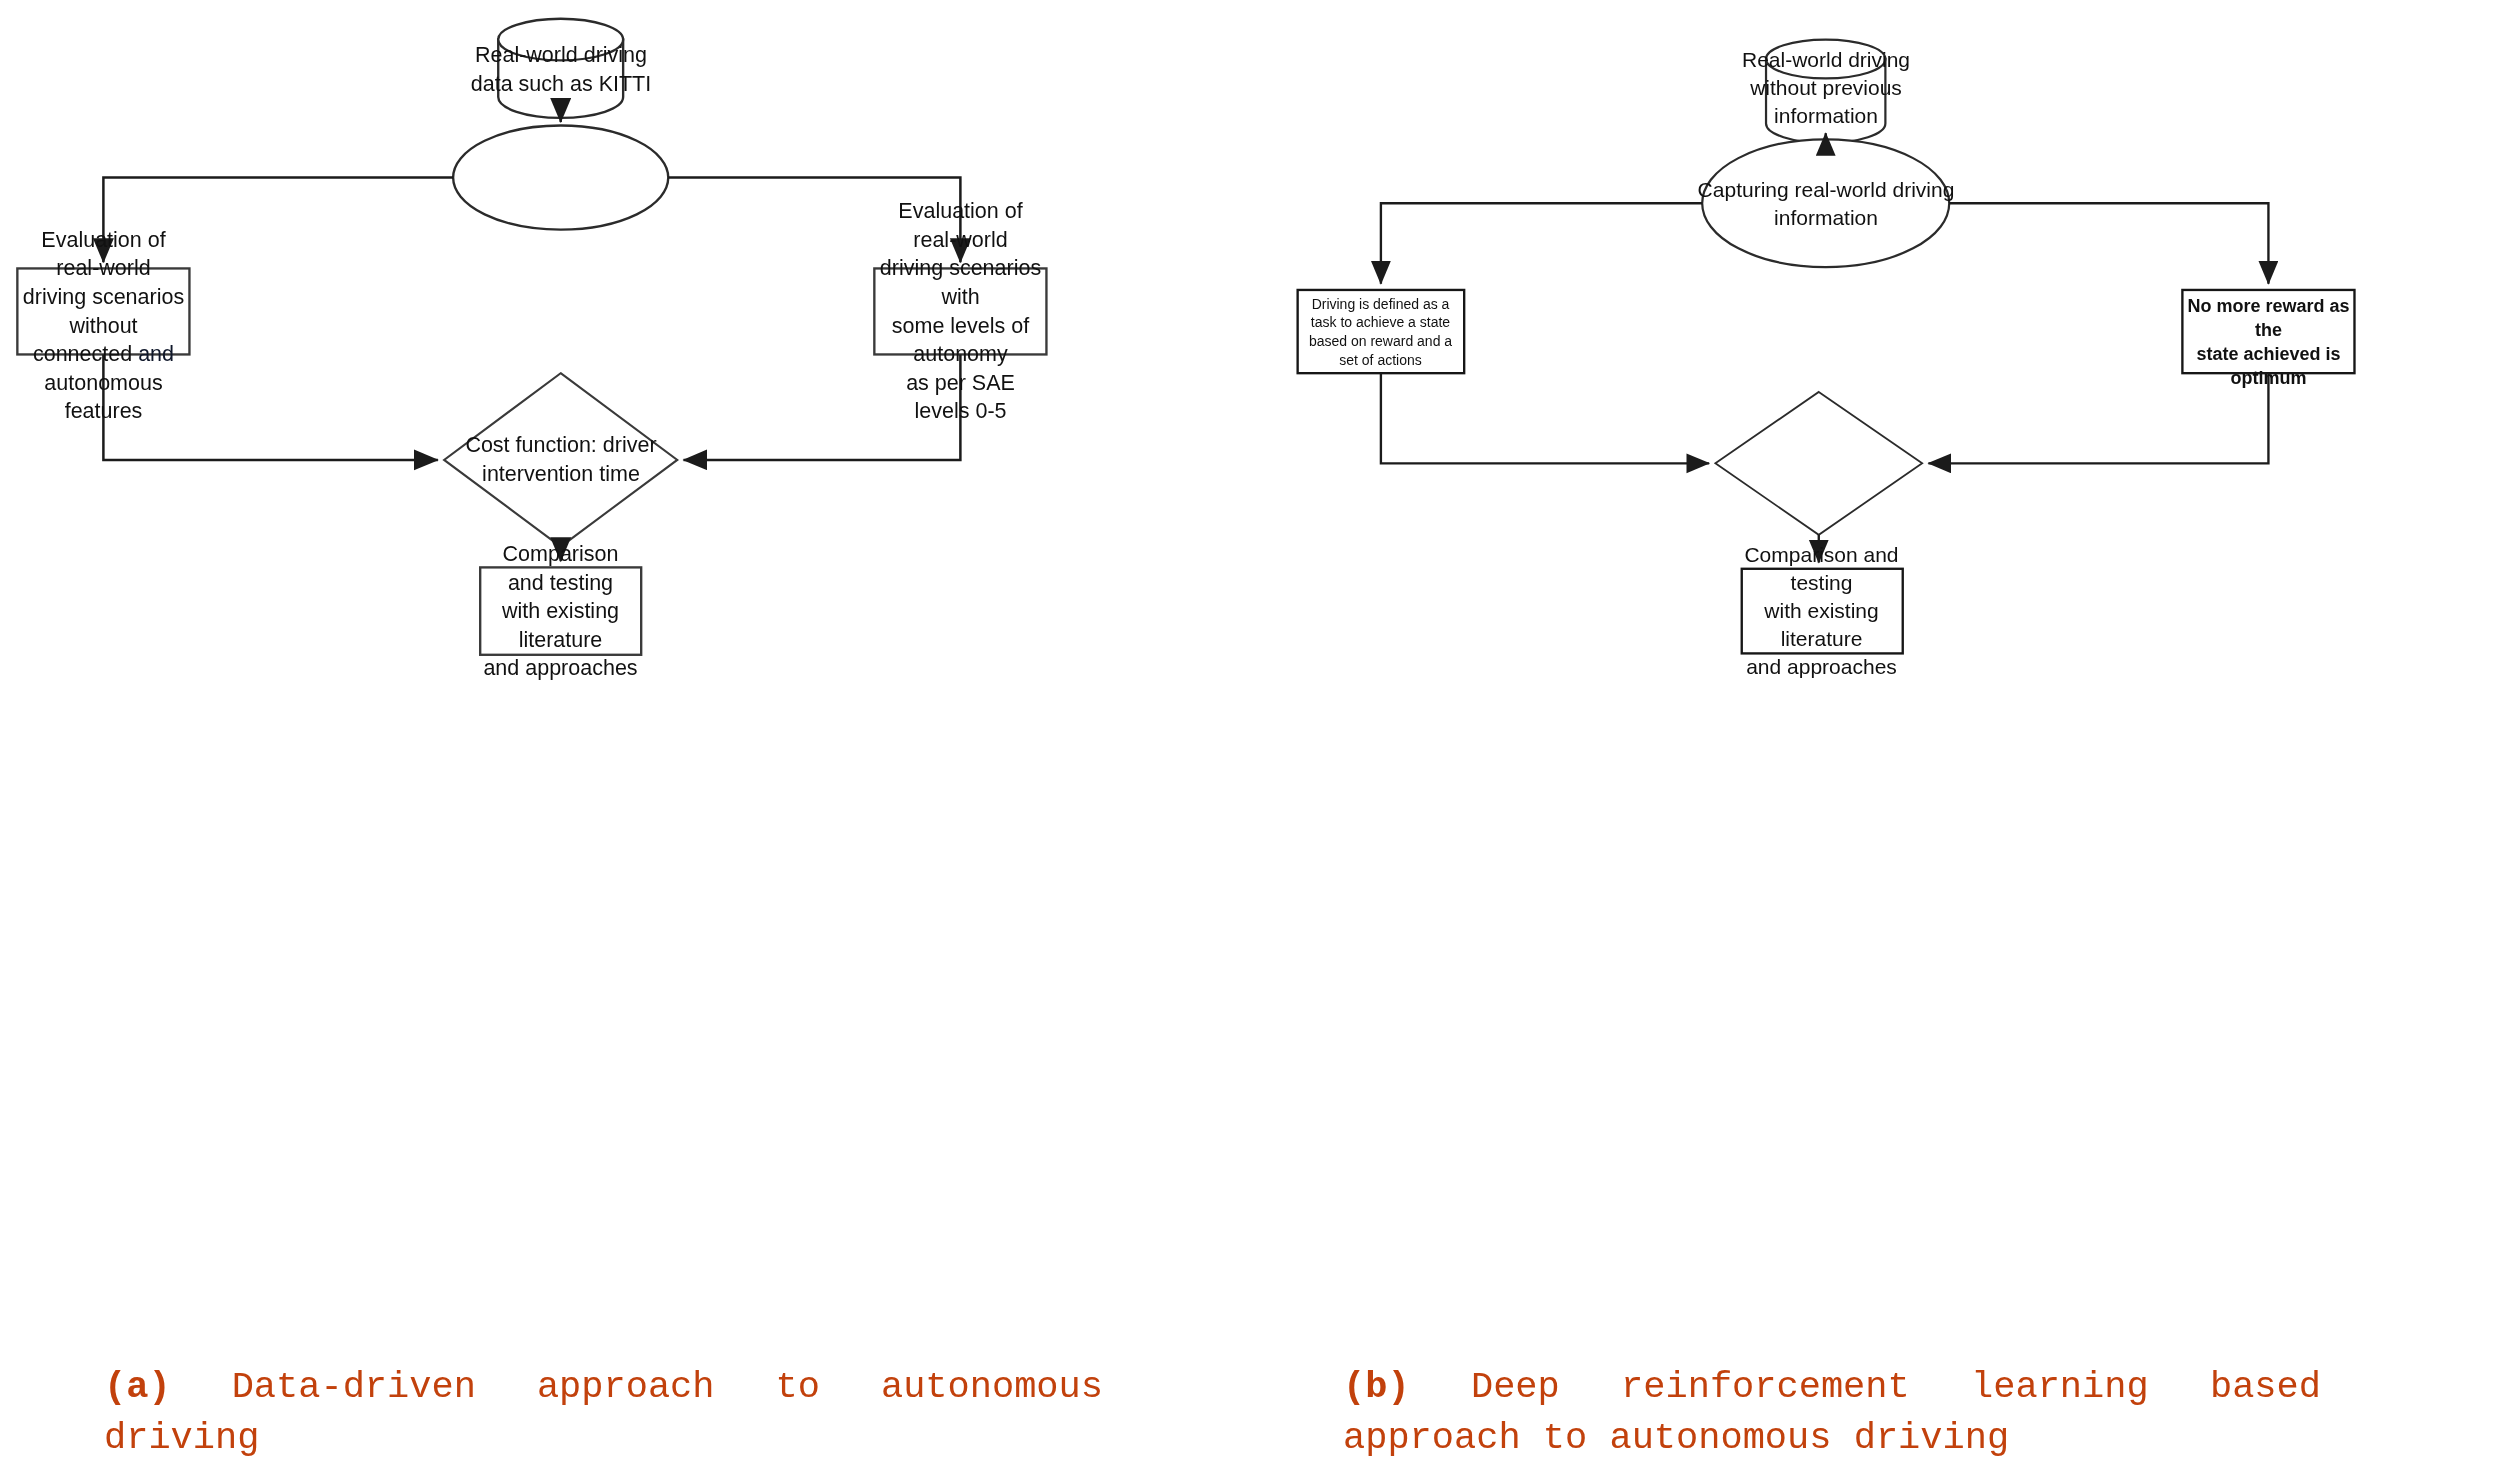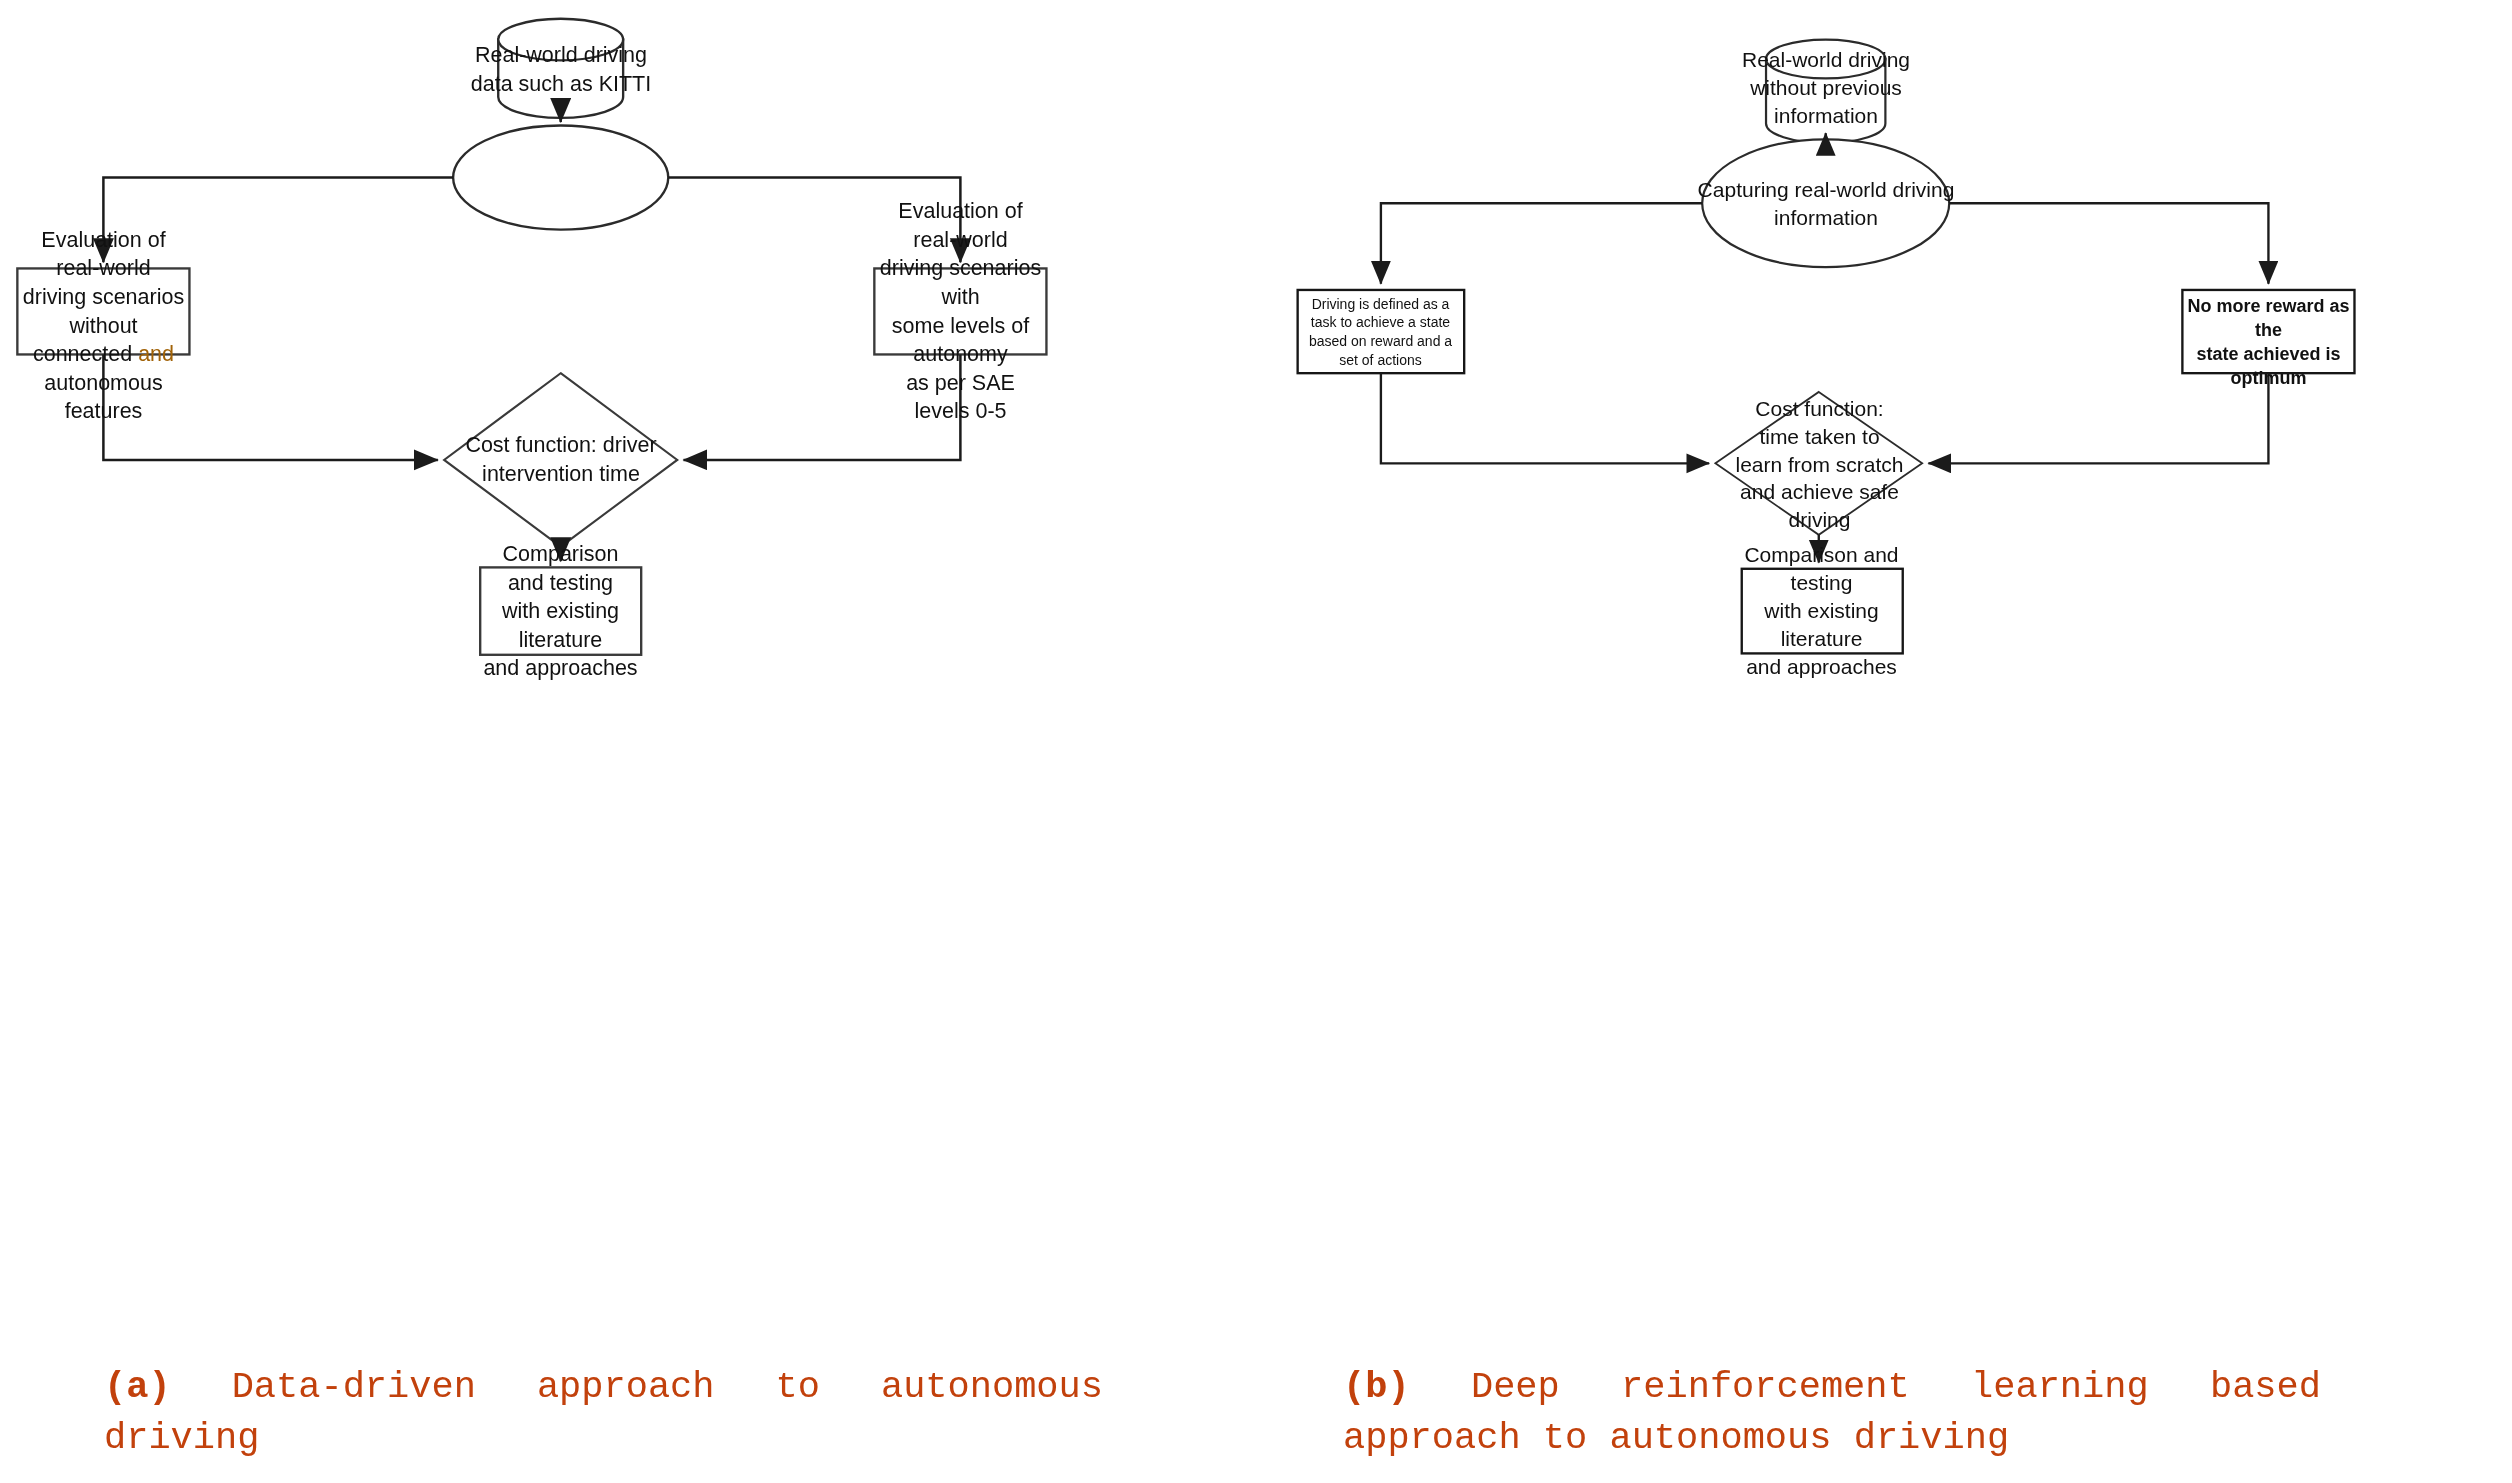--- a/index.html
+++ b/index.html
@@ -23,21 +23,21 @@
     position:absolute;
     font-family:Liberation Mono, monospace;
     font-size:37px;
     line-height:1.38;
     color:#c2410c;
     text-align:justify;
     text-justify:inter-word;
     margin-top:16px;
   }
   .caption b{font-weight:bold;}
-  .hl-and{color:#a16207;}
+  .hl-and{color:#0f172a;}
 </style>
 </head>
 <body>
 
 <div id="root">
 
   <div class="panel" id="panel-a">
 
     <svg class="flow" viewBox="0 0 1810 2138" preserveAspectRatio="none">
       <defs>
@@ -141,25 +141,20 @@
 
     <div class="node-label" style="left:44px;top:293px;width:161px;height:78px;font-size:14px;">Driving is defined as a
 task to achieve a state
 based on reward and a
 set of actions</div>
 
     <div class="node-label" style="left:929px;top:293px;width:167px;height:100px;font-size:18px;font-weight:bold;">No more reward as the
 state achieved is
 optimum</div>
 
-    <div class="node-label" style="left:469px;top:409px;width:189px;height:111px;font-size:21px;">Cost function:
-time taken to
-learn from scratch
-and achieve safe
-driving</div>
 
     <div class="node-label" style="left:488px;top:573px;width:155px;height:76px;font-size:21px;">Comparison and testing
 with existing literature
 and approaches</div>
 
     <div class="caption" style="left:87px;top:1346px;width:978px;">
       <b>(b)</b>
       <span>Deep reinforcement learning based approach to autonomous driving</span>
     </div>
   </div>

